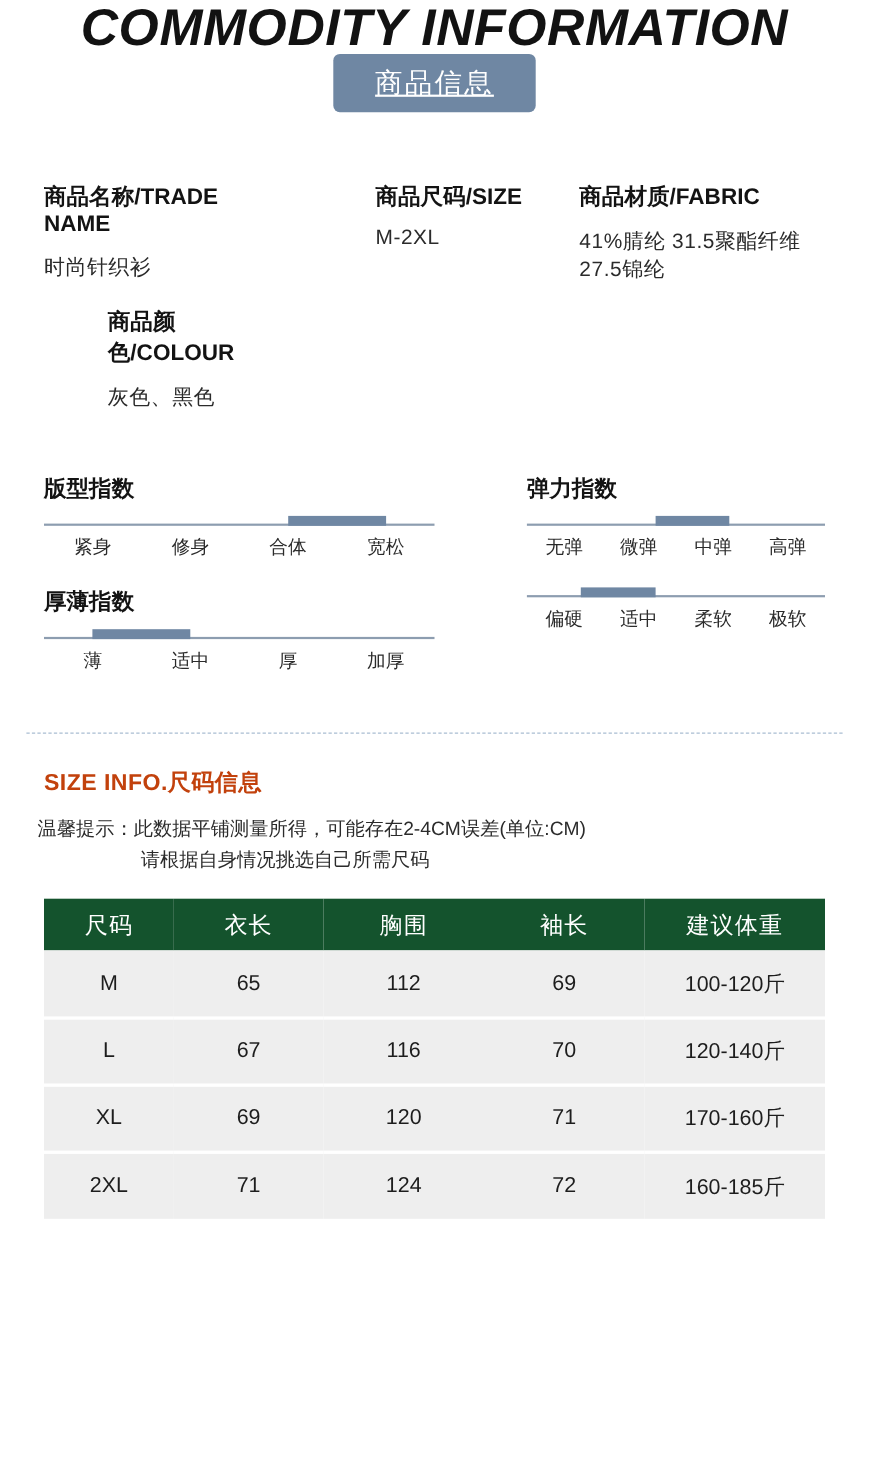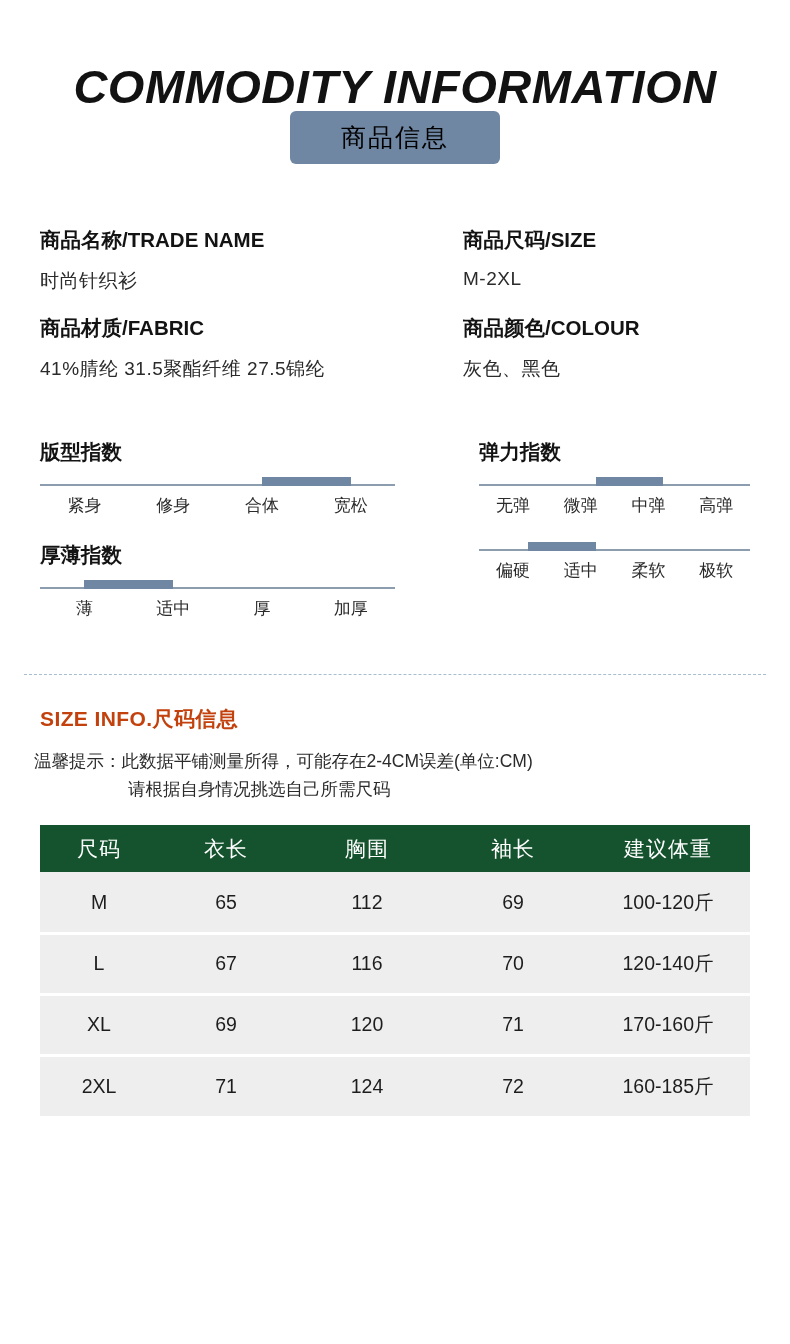--- a/index.html
+++ b/index.html
@@ -11,59 +11,59 @@
   }
   body {
     width: 790px;
     min-height: 1344px;
     position: relative;
     overflow: hidden;
   }
 
   
   .header {
-    padding-top: 62px;
     text-align: center;
   }
   .header-title {
     font-size: 47px;
     font-weight: bold;
     font-style: italic;
     letter-spacing: 0.5px;
     color: #121212;
     line-height: 1.05;
     white-space: nowrap;
   }
   .header-rule {
     width: 170px;
     height: 2px;
     background: #7c93ae;
     margin: 10px auto 0 auto;
   }
   .header-badge {
     margin: -12px auto 0 auto;
-    width: 210px;
+    width: 184px;
     height: 53px;
     background: #6f87a3;
     border-radius: 6px;
-    color: #000000;
+    color: #ffffff;
     font-size: 25px;
     letter-spacing: 2px;
     display: flex;
     align-items: center;
     justify-content: center;
     position: relative;
     z-index: 3;
+    text-decoration: underline;
   }
 
   
   .info {
     margin: 62px 40px 0 40px;
     display: grid;
-    grid-template-columns: 1fr 1fr;
+    grid-template-columns: 1fr 1fr 1fr;
     row-gap: 32px;
     column-gap: 0px;
     gap: 20px;
   }
   .info-cell { }
   .info-label {
     font-size: 20.5px;
     font-weight: bold;
     color: #131313;
     letter-spacing: 0px;

